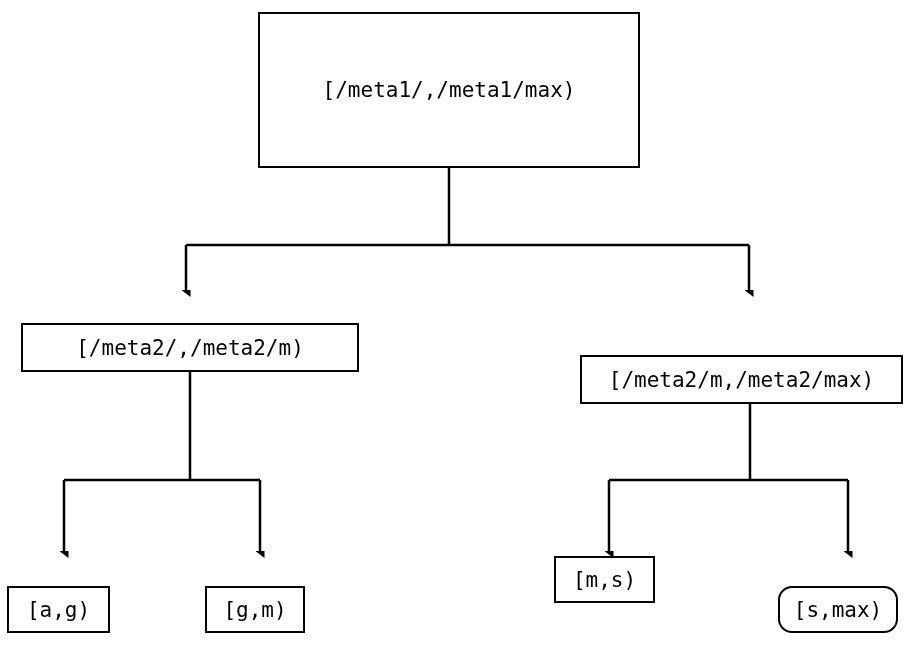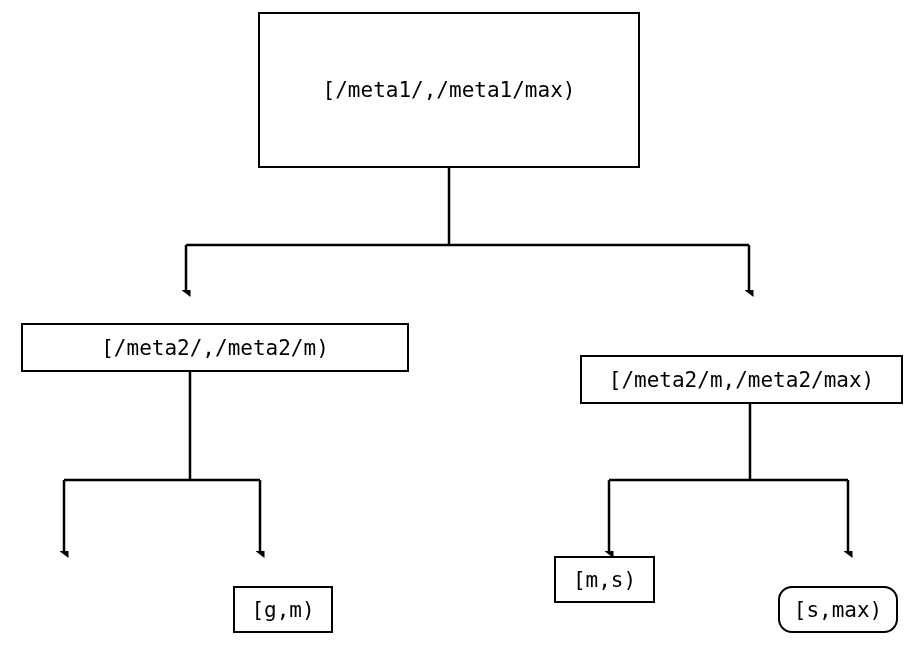--- a/index.html
+++ b/index.html
@@ -47,21 +47,21 @@
     left: 258px;
     top: 12px;
     width: 382px;
     height: 156px;
   }
   #node-root .node-label { font-size: 21px; }
   
   #node-meta2-low {
     left: 21px;
     top: 323px;
-    width: 388px;
+    width: 338px;
     height: 49px;
   }
   #node-meta2-high {
     left: 580px;
     top: 323px;
     width: 323px;
     height: 49px;
     margin-top: 32px;
   }
   #node-meta2-low .node-label,
@@ -71,21 +71,20 @@
     left: 7px;
     top: 586px;
     width: 103px;
     height: 47px;
   }
   #node-leaf-gm {
     left: 205px;
     top: 586px;
     width: 100px;
     height: 47px;
-    margin-left: 28px;
   }
   #node-leaf-ms {
     left: 554px;
     top: 556px;
     width: 101px;
     height: 47px;
   }
   #node-leaf-smax {
     left: 778px;
     top: 586px;
@@ -137,20 +136,23 @@
   </div>
 
   <div class="node-box" id="node-meta2-low">
     <span class="node-label">[/meta2/,/meta2/m)</span>
   </div>
 
   <div class="node-box" id="node-meta2-high">
     <span class="node-label">[/meta2/m,/meta2/max)</span>
   </div>
 
+  <div class="node-box" id="node-leaf-ag">
+    <span class="node-label">[a,g)</span>
+  </div>
 
   <div class="node-box" id="node-leaf-gm">
     <span class="node-label">[g,m)</span>
   </div>
 
   <div class="node-box" id="node-leaf-ms">
     <span class="node-label">[m,s)</span>
   </div>
 
   <div class="node-box" id="node-leaf-smax">

